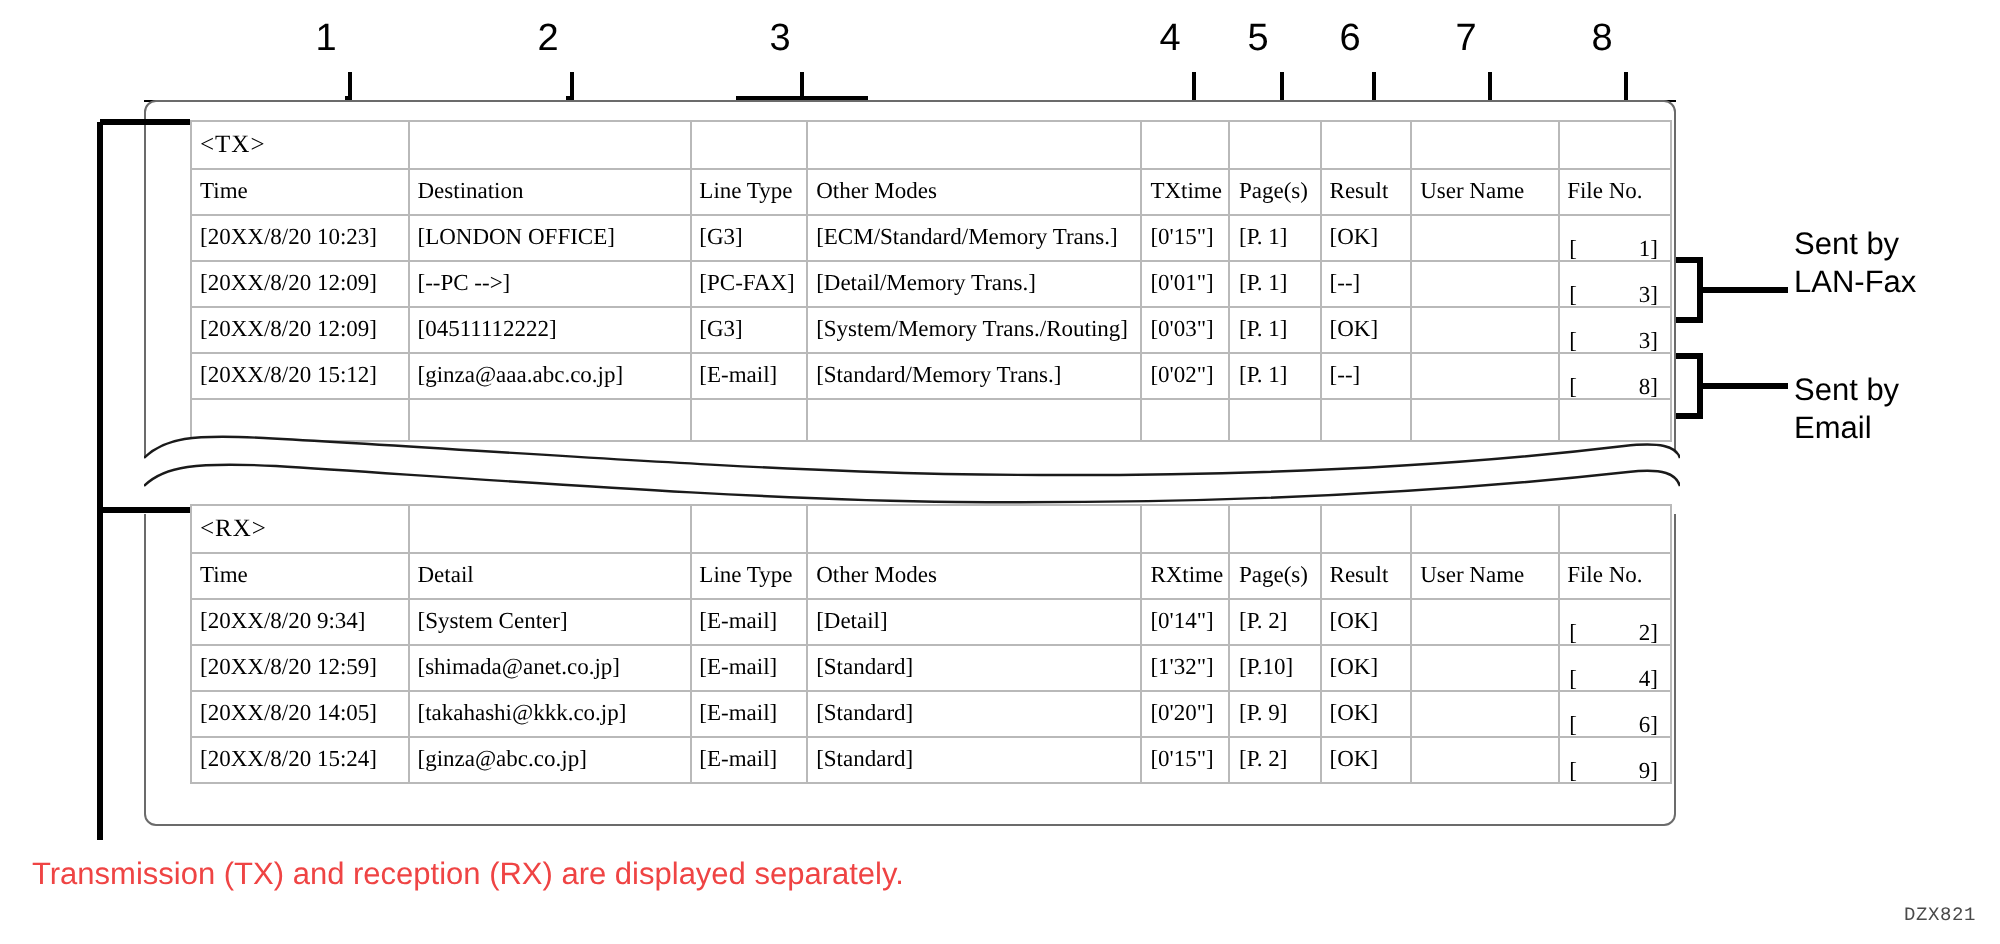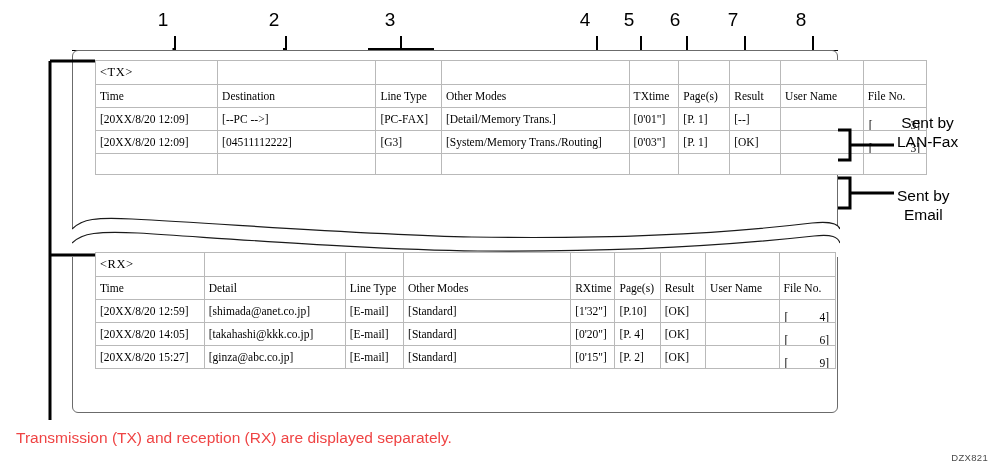--- a/index.html
+++ b/index.html
@@ -140,37 +140,36 @@
     height: 135px;
     pointer-events: none;
   }
   .annot-label {
     position: absolute;
     font-family: "Liberation Sans", sans-serif;
     font-size: 15.5px;
     line-height: 19px;
     color: #000;
     white-space: pre-line;
-    text-align: center;
   }
 
   
   .caption {
     position: absolute;
     left: 16px;
     top: 429px;
     font-family: "Liberation Sans", sans-serif;
     font-size: 15.5px;
     color: #ef4444;
   }
   .doc-code {
     position: absolute;
     right: 12px;
     top: 452px;
-    font-family: Liberation Sans, sans-serif;
+    font-family: Liberation Mono, monospace;
     font-size: 9.5px;
     color: #4a4a4a;
     letter-spacing: 0.3px;
   }
 </style>
 </head>
 <body>
 
 <div>
   <div class="callout-line"></div>
@@ -204,21 +203,21 @@
 <svg style="position:absolute; left:140px; top:48px; width:60px; height:48px;">
   <path d="M34,0 L34,38 L0,38" stroke="#000" stroke-width="3" fill="none"></path>
 </svg>
 
 <svg style="position:absolute; left:278px; top:48px; width:16px; height:32px;">
   <path d="M6.5,0 L6.5,32" stroke="#000" stroke-width="3" fill="none"></path>
 </svg>
 
 <div class="report-frame"></div>
 
-<table class="fax-table" style="left:95px; top:60px; width:832px;padding-left:33px;">
+<table class="fax-table" style="left:95px; top:60px; width:741px;padding-left:33px;">
   <colgroup>
     <col class="c-time">
       <col class="c-dest">
       <col class="c-line">
       <col class="c-modes">
     <col class="c-xtime">
       <col class="c-pages">
       <col class="c-result">
       <col class="c-user">
       <col class="c-fileno">
@@ -240,20 +239,34 @@
       <td>Destination</td>
       <td>Line Type</td>
       <td>Other Modes</td>
       <td>TXtime</td>
       <td>Page(s)</td>
       <td>Result</td>
       <td>User Name</td>
       <td>File No.</td>
     </tr>
 
+    <tr>
+      <td>[20XX/8/20  10:23]</td>
+      <td>[LONDON OFFICE]</td>
+      <td>[G3]</td>
+      <td>[ECM/Standard/Memory Trans.]</td>
+      <td>[0'15"]</td>
+      <td>[P. 1]</td>
+      <td>[OK]</td>
+      <td></td>
+      <td class="fileno-cell">
+        <span class="fn-open">[</span>
+        <span class="fn-num">1]</span>
+      </td>
+    </tr>
 
     <tr>
       <td>[20XX/8/20  12:09]</td>
       <td>[--PC        --&gt;]</td>
       <td>[PC-FAX]</td>
       <td>[Detail/Memory Trans.]</td>
       <td>[0'01"]</td>
       <td>[P. 1]</td>
       <td>[--]</td>
       <td></td>
@@ -272,20 +285,34 @@
       <td>[P. 1]</td>
       <td>[OK]</td>
       <td></td>
       <td class="fileno-cell">
         <span class="fn-open">[</span>
         <span class="fn-num">3]</span>
       </td>
     </tr>
 
 
+    <tr>
+      <td>[20XX/8/20  15:12]</td>
+      <td>[ginza@aaa.abc.co.jp]</td>
+      <td>[E-mail]</td>
+      <td>[Standard/Memory Trans.]</td>
+      <td>[0'02"]</td>
+      <td>[P. 1]</td>
+      <td>[--]</td>
+      <td></td>
+      <td class="fileno-cell">
+        <span class="fn-open">[</span>
+        <span class="fn-num">8]</span>
+      </td>
+    </tr>
 
     <tr class="empty-row">
       <td></td>
       <td></td>
       <td></td>
       <td></td>
       <td></td>
       <td></td>
       <td></td>
       <td></td>
@@ -329,20 +356,34 @@
       <td>Detail</td>
       <td>Line Type</td>
       <td>Other Modes</td>
       <td>RXtime</td>
       <td>Page(s)</td>
       <td>Result</td>
       <td>User Name</td>
       <td>File No.</td>
     </tr>
 
+    <tr>
+      <td>[20XX/8/20   9:34]</td>
+      <td>[System Center]</td>
+      <td>[E-mail]</td>
+      <td>[Detail]</td>
+      <td>[0'14"]</td>
+      <td>[P. 2]</td>
+      <td>[OK]</td>
+      <td></td>
+      <td class="fileno-cell">
+        <span class="fn-open">[</span>
+        <span class="fn-num">2]</span>
+      </td>
+    </tr>
 
     <tr>
       <td>[20XX/8/20  12:59]</td>
       <td>[shimada@anet.co.jp]</td>
       <td>[E-mail]</td>
       <td>[Standard]</td>
       <td>[1'32"]</td>
       <td>[P.10]</td>
       <td>[OK]</td>
       <td></td>
@@ -352,31 +393,31 @@
       </td>
     </tr>
 
 
     <tr>
       <td>[20XX/8/20  14:05]</td>
       <td>[takahashi@kkk.co.jp]</td>
       <td>[E-mail]</td>
       <td>[Standard]</td>
       <td>[0'20"]</td>
-      <td>[P. 4]</td>
+      <td>[P. 9]</td>
       <td>[OK]</td>
       <td></td>
       <td class="fileno-cell">
         <span class="fn-open">[</span>
         <span class="fn-num">6]</span>
       </td>
     </tr>
 
     <tr>
-      <td>[20XX/8/20  15:27]</td>
+      <td>[20XX/8/20  15:24]</td>
       <td>[ginza@abc.co.jp]</td>
       <td>[E-mail]</td>
       <td>[Standard]</td>
       <td>[0'15"]</td>
       <td>[P. 2]</td>
       <td>[OK]</td>
       <td></td>
       <td class="fileno-cell">
         <span class="fn-open">[</span>
         <span class="fn-num">9]</span>

